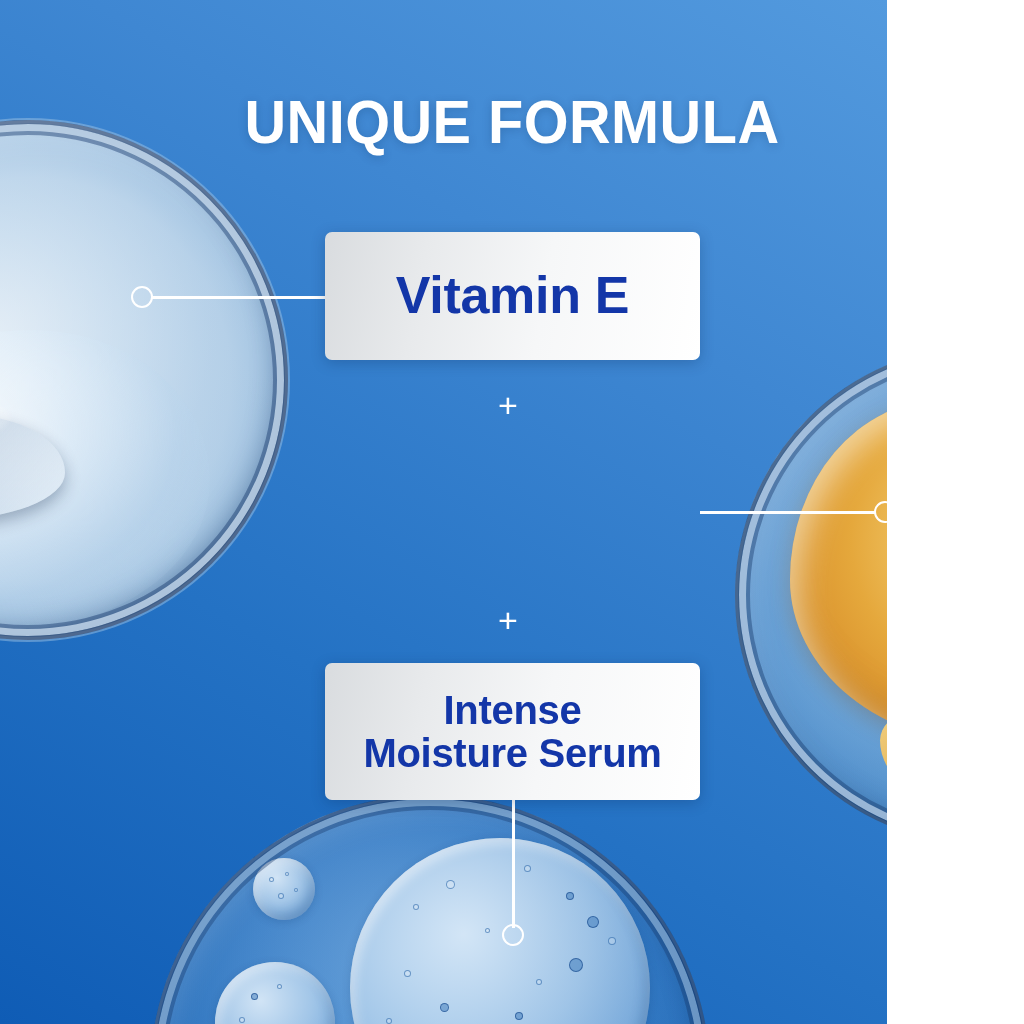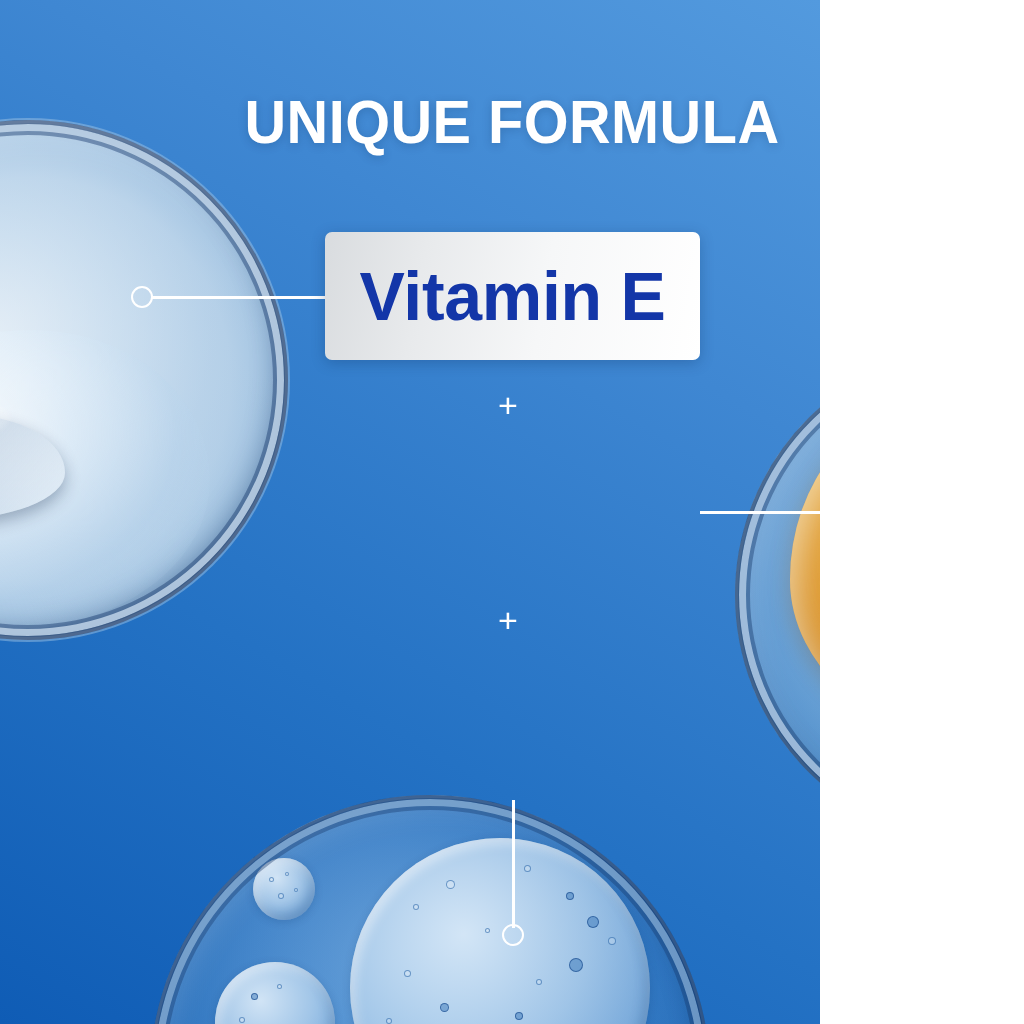--- a/index.html
+++ b/index.html
@@ -3,21 +3,21 @@
 <meta charset="utf-8">
 <style>
   * { margin:0; padding:0; box-sizing:border-box; }
   html, body {
     width:1024px; height:1024px; overflow:hidden;
     font-family:"Liberation Sans", sans-serif;
   }
 
   
   #stage {
-    position:relative; width:820px; height:1024px;
+    position:relative; width:887px; height:1024px;
     background:linear-gradient(30deg, #0f5cb5 0%, #2472c4 35%, #3f87d2 70%, #539ade 100%);
     overflow:hidden;
   }
 
   
   .dish { position:absolute; border-radius:50%; }
 
   
   #dish-left {
     left:-232px; top:120px; width:520px; height:520px;
@@ -172,21 +172,21 @@
     box-shadow:0 3px 14px rgba(8,38,84,.26);
     display:flex; align-items:center; justify-content:center;
     text-align:center;
   }
   .card-text {
     color:#1336a8; font-family:"Liberation Sans", sans-serif;
     font-weight:700; line-height:1.06; letter-spacing:-.3px;
     white-space:pre-line;
   }
   #card-vitamin { top:232px; height:128px; }
-  #card-vitamin .card-text { font-size:68px; }
+  #card-vitamin .card-text { font-size:52px; }
   #card-avocado { top:446px; height:129px; }
   #card-avocado .card-text { font-size:41px; }
   #card-serum   { top:663px; height:137px; }
   #card-serum   .card-text { font-size:40px; }
 
   
   .plus {
     position:absolute; left:494px; width:28px; height:28px;
     color:#ffffff; font-size:34px; font-weight:400; line-height:28px;
     text-align:center;
@@ -257,14 +257,18 @@
 
   <div class="card" id="card-vitamin">
     <span class="card-text">Vitamin E</span>
   </div>
 
   <div class="plus" id="plus-1">+</div>
 
 
   <div class="plus" id="plus-2">+</div>
 
+  <div class="card" id="card-serum">
+    <span class="card-text">Intense
+Moisture Serum</span>
+  </div>
 
 </div>
 
 </body></html>

